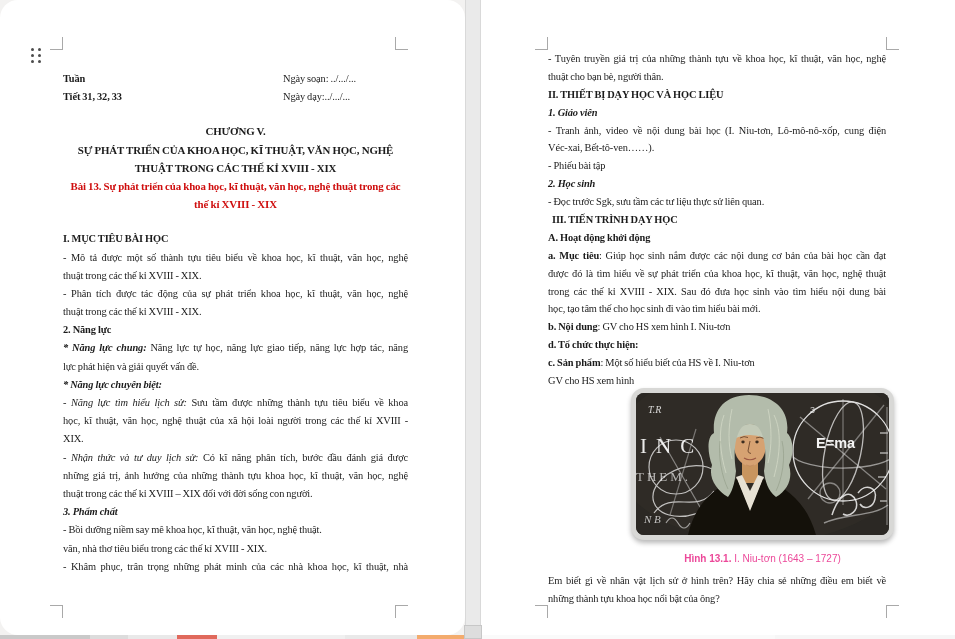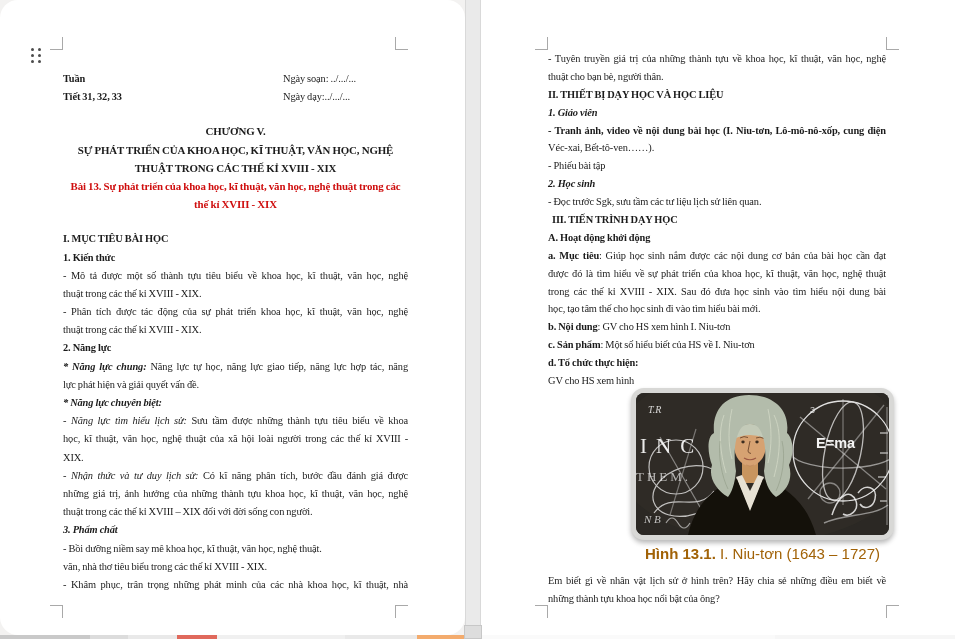--- a/index.html
+++ b/index.html
@@ -35,23 +35,23 @@
   .line.c{text-align:center;font-size:10.9px;}
   .b{font-weight:bold;}
   .i{font-style:italic;}
   .r{color:#cf0e0e;}
   .col2{position:absolute;top:0;}
   
   .figure{position:absolute;left:106px;top:388px;width:263px;margin:0;padding-left:44px;}
   .frame{width:253px;height:142px;padding:5px;background:#d8d8d6;border-radius:13px;
          box-shadow:0 3px 5px rgba(0,0,0,.28);}
   .photo{width:253px;height:142px;border-radius:8px;overflow:hidden;background:#2e2b27;}
-  .caption{margin-top:5px;width:263px;text-align:center;white-space:nowrap;
+  .caption{margin-top:13px;width:263px;text-align:center;white-space:nowrap;
            font-family:"Liberation Sans","DejaVu Sans",sans-serif;
-           font-size:15px;color:#a16207;}
+           font-size:10px;color:#ec4899;}
   .caption .cap-b{font-weight:bold;}
   
   .bottombar{position:absolute;left:0;top:635px;width:955px;height:4px;background:#fbfbfb;}
   .barseg{position:absolute;top:0;height:4px;}
 </style>
 </head>
 <body>
 
 <div class="stage">
 
@@ -72,21 +72,20 @@
         <div class="line" style="height: 18.2px; line-height: 18.2px;"><span class="b">Tuần</span><span class="col2" style="left: 220px;">Ngày soạn: ../.../...</span></div>
         <div class="line" style="height: 18.2px; line-height: 18.2px;"><span class="b">Tiết 31, 32, 33</span><span class="col2" style="left: 220px;">Ngày dạy:../.../...</span></div>
         <div style="height: 16px;"></div>
         <div class="line c" style="height: 18.2px; line-height: 18.2px;"><span class="b">CHƯƠNG V.</span></div>
         <div class="line c" style="height: 18.2px; line-height: 18.2px;"><span class="b">SỰ PHÁT TRIỂN CỦA KHOA HỌC, KĨ THUẬT, VĂN HỌC, NGHỆ</span></div>
         <div class="line c" style="height: 18.2px; line-height: 18.2px;"><span class="b">THUẬT TRONG CÁC THẾ KỈ XVIII - XIX</span></div>
         <div class="line c" style="height: 18.2px; line-height: 18.2px;"><span class="b r">Bài 13. Sự phát triển của khoa học, kĩ thuật, văn học, nghệ thuật trong các</span></div>
         <div class="line c" style="height: 18.2px; line-height: 18.2px;"><span class="b r">thế kỉ XVIII - XIX</span></div>
         <div style="height: 17px;"></div>
         <div class="line" style="height: 18.2px; line-height: 18.2px;"><span class="b">I. MỤC TIÊU BÀI HỌC</span></div>
-        <div class="line" style="height: 18.2px; line-height: 18.2px;"><span class="b">1. Kiến thức</span></div>
         <div class="line j" style="height: 18.2px; line-height: 18.2px;"><span>- Mô tả được một số thành tựu tiêu biểu về khoa học, kĩ thuật, văn học, nghệ</span></div>
         <div class="line" style="height: 18.2px; line-height: 18.2px;"><span>thuật trong các thế kỉ XVIII - XIX.</span></div>
         <div class="line j" style="height: 18.2px; line-height: 18.2px;"><span>- Phân tích được tác động của sự phát triển khoa học, kĩ thuật, văn học, nghệ</span></div>
         <div class="line" style="height: 18.2px; line-height: 18.2px;"><span>thuật trong các thế kỉ XVIII - XIX.</span></div>
         <div class="line" style="height: 18.2px; line-height: 18.2px;"><span class="b">2. Năng lực</span></div>
         <div class="line j" style="height: 18.2px; line-height: 18.2px;"><span class="b i">* Năng lực chung: </span><span>Năng lực tự học, năng lực giao tiếp, năng lực hợp tác, năng</span></div>
         <div class="line" style="height: 18.2px; line-height: 18.2px;"><span>lực phát hiện và giải quyết vấn đề.</span></div>
         <div class="line" style="height: 18.2px; line-height: 18.2px;"><span class="b i">* Năng lực chuyên biệt:</span></div>
         <div class="line j" style="height: 18.2px; line-height: 18.2px;"><span>- </span><span class="i">Năng lực tìm hiểu lịch sử: </span><span>Sưu tầm được những thành tựu tiêu biểu về khoa</span></div>
         <div class="line j" style="height: 18.2px; line-height: 18.2px;"><span>học, kĩ thuật, văn học, nghệ thuật của xã hội loài người trong các thế kỉ XVIII -</span></div>
@@ -107,34 +106,34 @@
     <div class="mark tl" style="left:54px;top:37px;"></div>
     <div class="mark tr" style="left:405px;top:37px;"></div>
     <div class="mark bl" style="left:54px;top:605px;"></div>
     <div class="mark br" style="left:405px;top:605px;"></div>
 
     <div class="textcol" style="left: 67px; top: 50px; width: 338px;">
         <div class="line j" style="height: 17.9px; line-height: 17.9px;"><span>- Tuyên truyền giá trị của những thành tựu về khoa học, kĩ thuật, văn học, nghệ</span></div>
         <div class="line" style="height: 17.9px; line-height: 17.9px;"><span>thuật cho bạn bè, người thân.</span></div>
         <div class="line" style="height: 17.9px; line-height: 17.9px;"><span class="b">II. THIẾT BỊ DẠY HỌC VÀ HỌC LIỆU</span></div>
         <div class="line" style="height: 17.9px; line-height: 17.9px;"><span class="b i">1. Giáo viên</span></div>
-        <div class="line j" style="height: 17.9px; line-height: 17.9px; font-weight: bold;"><span>- Tranh ảnh, video về nội dung bài học (I. Niu-tơn, Lô-mô-nô-xốp, cung điện</span></div>
+        <div class="line j" style="height: 17.9px; line-height: 17.9px;"><span>- Tranh ảnh, video về nội dung bài học (I. Niu-tơn, Lô-mô-nô-xốp, cung điện</span></div>
         <div class="line" style="height: 17.9px; line-height: 17.9px;"><span>Véc-xai, Bết-tô-ven……).</span></div>
         <div class="line" style="height: 17.9px; line-height: 17.9px;"><span>- Phiếu bài tập</span></div>
         <div class="line" style="height: 17.9px; line-height: 17.9px;"><span class="b i">2. Học sinh</span></div>
-        <div class="line" style="height: 17.9px; line-height: 17.9px;"><span>- Đọc trước Sgk, sưu tầm các tư liệu lịch sử liên quan.</span></div>
+        <div class="line" style="height: 17.9px; line-height: 17.9px;"><span>- Đọc trước Sgk, sưu tầm các tư liệu thực sử liên quan.</span></div>
         <div class="line" style="height: 17.9px; line-height: 17.9px; padding-left: 4px;"><span class="b">III. TIẾN TRÌNH DẠY HỌC</span></div>
         <div class="line" style="height: 17.9px; line-height: 17.9px;"><span class="b">A. Hoạt động khởi động</span></div>
         <div class="line j" style="height: 17.9px; line-height: 17.9px;"><span class="b">a. Mục tiêu</span><span>: Giúp học sinh nắm được các nội dung cơ bản của bài học cần đạt</span></div>
         <div class="line j" style="height: 17.9px; line-height: 17.9px;"><span>được đó là tìm hiểu về sự phát triển của khoa học, kĩ thuật, văn học, nghệ thuật</span></div>
         <div class="line j" style="height: 17.9px; line-height: 17.9px;"><span>trong các thế kỉ XVIII - XIX. Sau đó đưa học sinh vào tìm hiểu nội dung bài</span></div>
         <div class="line" style="height: 17.9px; line-height: 17.9px;"><span>học, tạo tâm thế cho học sinh đi vào tìm hiểu bài mới.</span></div>
         <div class="line" style="height: 17.9px; line-height: 17.9px;"><span class="b">b. Nội dung</span><span>: GV cho HS xem hình I. Niu-tơn</span></div>
+        <div class="line" style="height: 17.9px; line-height: 17.9px;"><span class="b">d. Tổ chức thực hiện:</span></div>
         <div class="line" style="height: 17.9px; line-height: 17.9px;"><span class="b">c. Sản phẩm</span><span>: Một số hiểu biết của HS về I. Niu-tơn</span></div>
-        <div class="line" style="height: 17.9px; line-height: 17.9px;"><span class="b">d. Tổ chức thực hiện:</span></div>
         <div class="line" style="height: 17.9px; line-height: 17.9px;"><span>GV cho HS xem hình</span></div>
         <div style="height: 182px;"></div>
         <div class="line j" style="height: 17.9px; line-height: 17.9px;"><span>Em biết gì về nhân vật lịch sử ở hình trên? Hãy chia sẻ những điều em biết về</span></div>
         <div class="line" style="height: 17.9px; line-height: 17.9px;"><span>những thành tựu khoa học nổi bật của ông?</span></div>
       </div>
 
     <figure class="figure">
       <div class="frame">
         <div class="photo">
           <svg width="253" height="142" viewBox="0 0 253 142">

